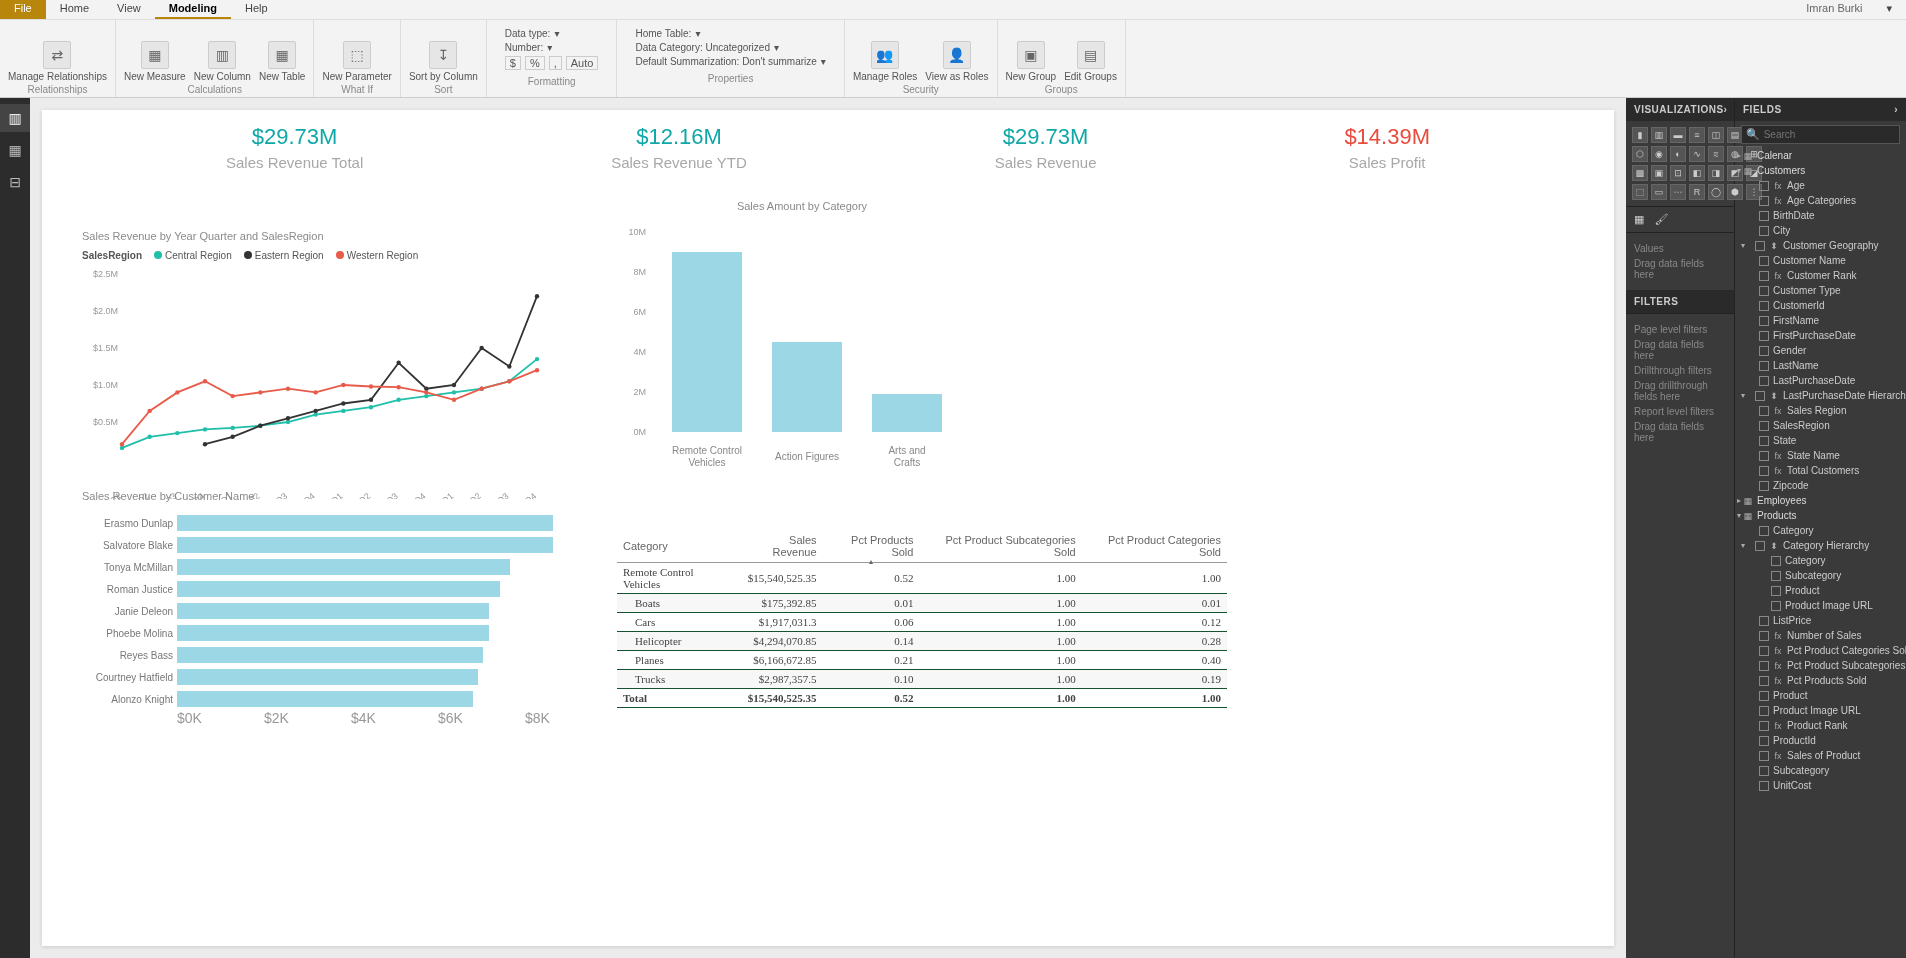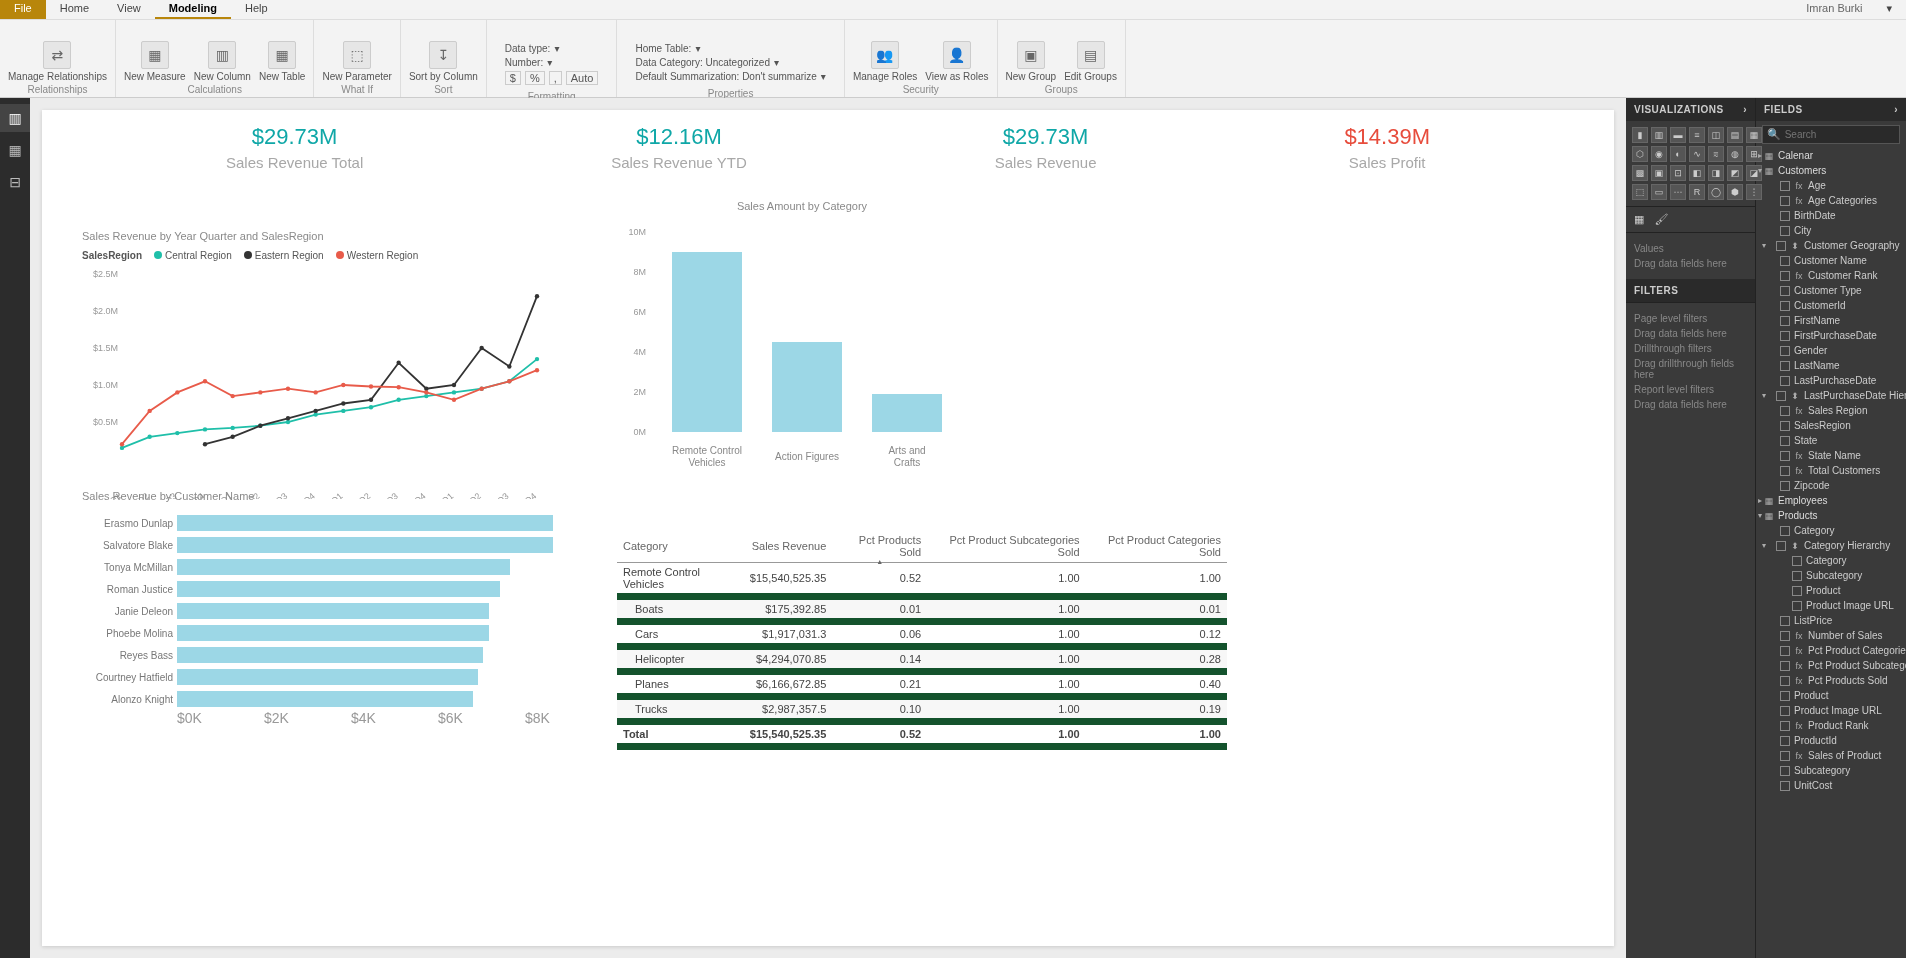--- a/index.html
+++ b/index.html
@@ -14,21 +14,21 @@
 .menubar .user { padding: 2px 10px; color: #666; font-size: 11px; }
 
 
 .ribbon { height: 78px; background: #f3f3f3; border-bottom: 1px solid #ccc; display: flex; font-size: 10px; color: #555; }
 .rgroup { border-right: 1px solid #ddd; padding: 4px 8px 2px 8px; display: flex; flex-direction: column; }
 .rgroup .btns { display: flex; gap: 8px; flex: 1; }
 .rbtn { display: flex; flex-direction: column; align-items: center; justify-content: flex-end; gap: 2px; cursor: pointer; min-width: 40px; }
 .rbtn .ico { width: 28px; height: 28px; background: #e6e6e6; border: 1px solid #ccc; border-radius: 2px; display:flex;align-items:center;justify-content:center;font-size:14px;color:#666; }
 .rbtn .lbl { text-align: center; line-height: 1.1; }
 .rgroup .gname { text-align: center; color: #888; font-size: 10px; margin-top: 2px; }
-.rprops { padding: 4px 10px; font-size: 10px; color: #555; display:flex; flex-direction:column; gap:3px;margin-top:15px; }
+.rprops { padding: 4px 10px; font-size: 10px; color: #555; display:flex; flex-direction:column; gap:3px; }
 .rprops .row { display:flex; gap:4px; align-items:center; }
 .rprops .fmtrow span { border:1px solid #ccc; padding:0 4px; font-size:11px; }
 
 
 .body { position: absolute; top: 98px; bottom: 0; left: 0; right: 0; display: flex; }
 .leftnav { width: 30px; background: #2c2c2c; display: flex; flex-direction: column; padding-top: 6px; gap: 4px; }
 .leftnav .nv { width: 30px; height: 28px; display:flex;align-items:center;justify-content:center;color:#bbb;font-size:14px;cursor:pointer; }
 .leftnav .nv.active { background:#444; color:#fff; }
 
 .canvas { flex: 1; background: #ececec; padding: 12px; overflow: hidden; position:relative; }
@@ -62,31 +62,31 @@
 .hbar .name { width:95px; text-align:right; font-size:10px; color:#777; padding-right:4px; }
 .hbar .bar { height:16px; background:#9cd7e6; }
 .hbar .xaxis { display:flex; margin-left:95px; font-size:14px; color:#999; }
 .hbar .xaxis span { flex:1; }
 
 
 .tbl { position:absolute; top:420px; left:575px; width:610px; font-size:11px; color:#444; }
 .tbl table { width:100%; border-collapse:collapse; }
 .tbl th { text-align:right; font-weight:400; color:#666; border-bottom:1px solid #999; padding:4px 6px; }
 .tbl th:first-child { text-align:left; }
-.tbl td { text-align:right; padding:3px 6px; border-bottom:7px solid #14532d; }
+.tbl td { text-align:right; padding:3px 6px; border-bottom:1px solid #14532d;font-family:Liberation Serif, serif; }
 .tbl td:first-child { text-align:left; }
 .tbl tr.tot td { font-weight:700; border-top:1px solid #999; }
 .tbl tr.sub td:first-child { padding-left:18px; }
 .tbl tr.odd { background:#f7f7f7; }
 .tbl .sortcol { position:relative; }
 .tbl .sortcol::after { content:"▴"; position:absolute; left:50%; bottom:-4px; transform:translateX(-50%); font-size:8px; color:#666; }
 
 
 .rpanes { width: 280px; display:flex; background:#3a3a3a; color:#ccc; font-size:11px; }
-.vispane { width: 130px; border-right:1px solid #222; display:flex; flex-direction:column; }
+.vispane { width: 109px; border-right:1px solid #222; display:flex; flex-direction:column; }
 .pane-hdr { background:#2a2a2a; padding:6px 8px; font-size:10px; font-weight:600; letter-spacing:.5px; display:flex; justify-content:space-between; align-items:center; }
 .vis-grid { display:grid; grid-template-columns:repeat(7,16px); gap:3px; padding:6px; }
 .vis-ico { width:16px; height:16px; background:#555; border:1px solid #666; cursor:pointer; display:flex;align-items:center;justify-content:center;font-size:9px;color:#ccc; }
 .pane-sec { padding:6px 8px; border-top:1px solid #222; }
 .pane-sec .sub { color:#888; font-size:10px; margin:4px 0; }
 .fieldspane { flex:1; width:150px; display:flex; flex-direction:column; overflow:hidden; }
 .search { margin:4px 6px; background:#2a2a2a; border:1px solid #555; padding:2px 4px; display:flex; align-items:center; gap:4px; }
 .search input { flex:1; background:transparent; border:none; color:#ccc; font-size:10px; outline:none; }
 .tree { flex:1; overflow-y:auto; font-size:10px; }
 .tree .node { padding:2px 6px 2px 16px; display:flex; align-items:center; gap:4px; cursor:pointer; position:relative; white-space:nowrap; overflow:hidden; text-overflow:ellipsis; }

